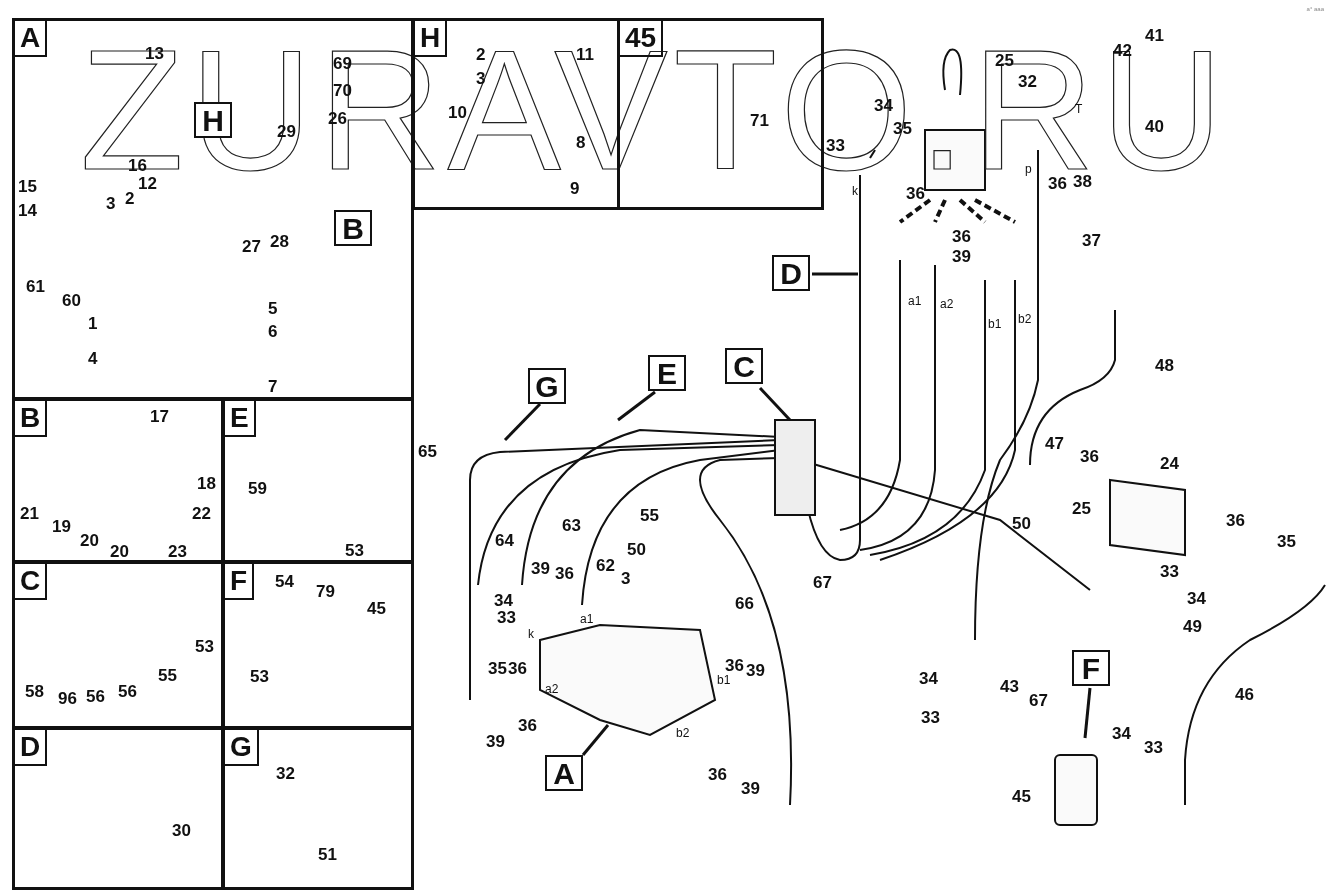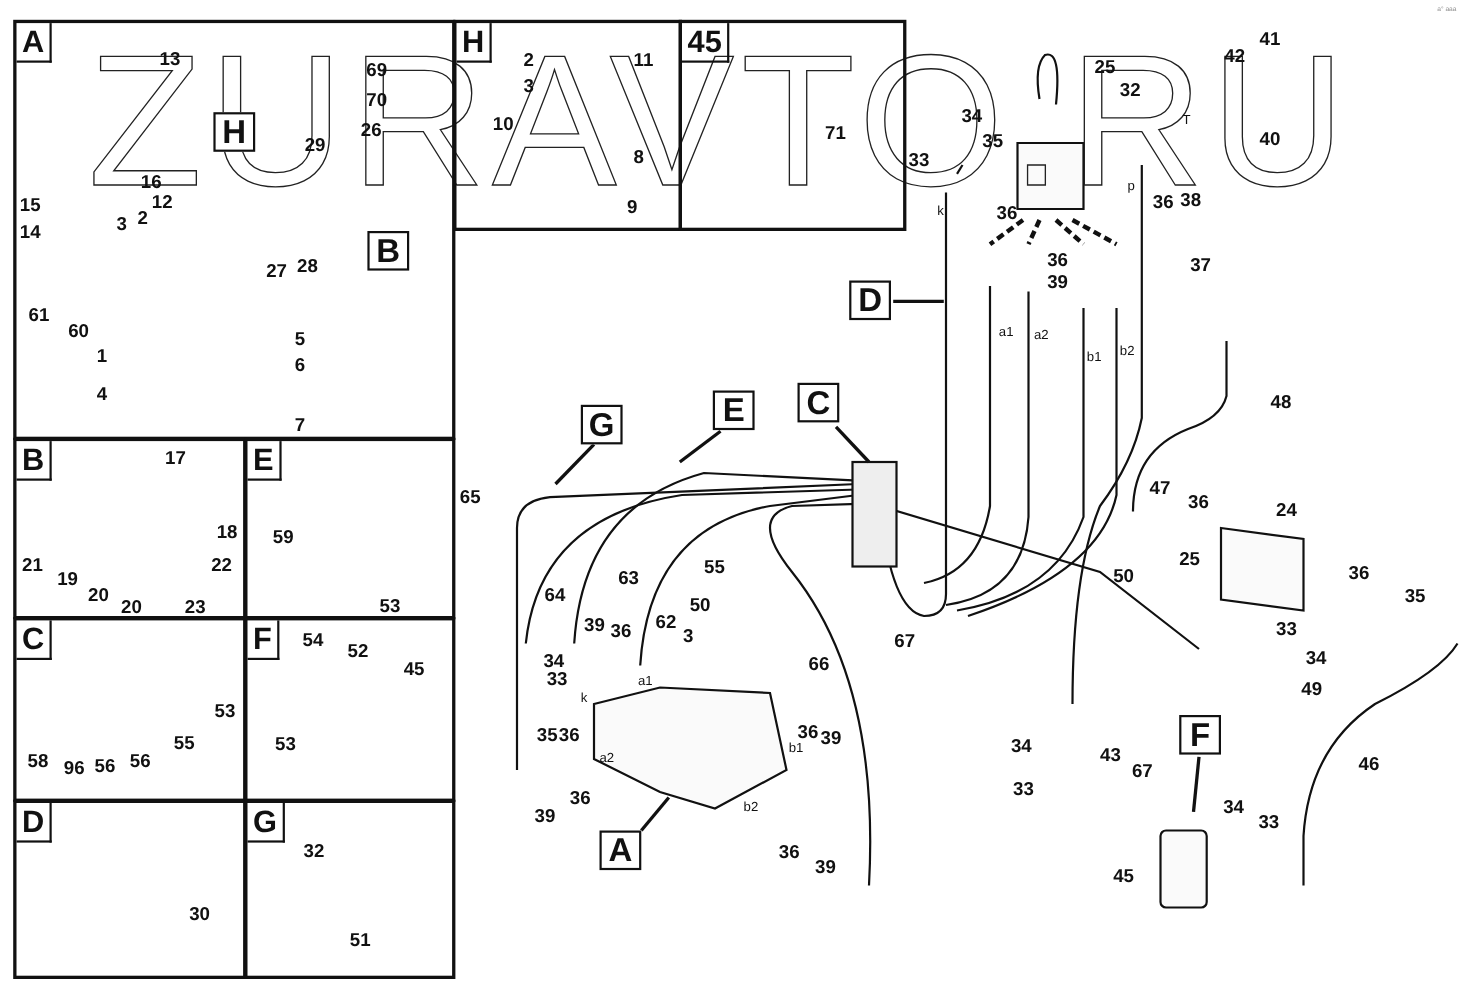--- a/index.html
+++ b/index.html
@@ -134,21 +134,21 @@
   <div class="lbl" style="left:345px;top:542px">53</div>
 
   <div class="lbl" style="left:195px;top:638px">53</div>
   <div class="lbl" style="left:25px;top:683px">58</div>
   <div class="lbl" style="left:58px;top:690px">96</div>
   <div class="lbl" style="left:86px;top:688px">56</div>
   <div class="lbl" style="left:118px;top:683px">56</div>
   <div class="lbl" style="left:158px;top:667px">55</div>
 
   <div class="lbl" style="left:275px;top:573px">54</div>
-  <div class="lbl" style="left:316px;top:583px">52</div>
+  <div class="lbl" style="left:316px;top:583px">79</div>
   <div class="lbl" style="left:367px;top:600px">45</div>
   <div class="lbl" style="left:250px;top:668px">53</div>
 
   <div class="lbl" style="left:172px;top:822px">30</div>
   <div class="lbl" style="left:276px;top:765px">32</div>
   <div class="lbl" style="left:318px;top:846px">51</div>
 
   <div class="callout" style="left:772px;top:255px">D</div>
   <div class="callout" style="left:528px;top:368px">G</div>
   <div class="callout" style="left:648px;top:355px">E</div>

